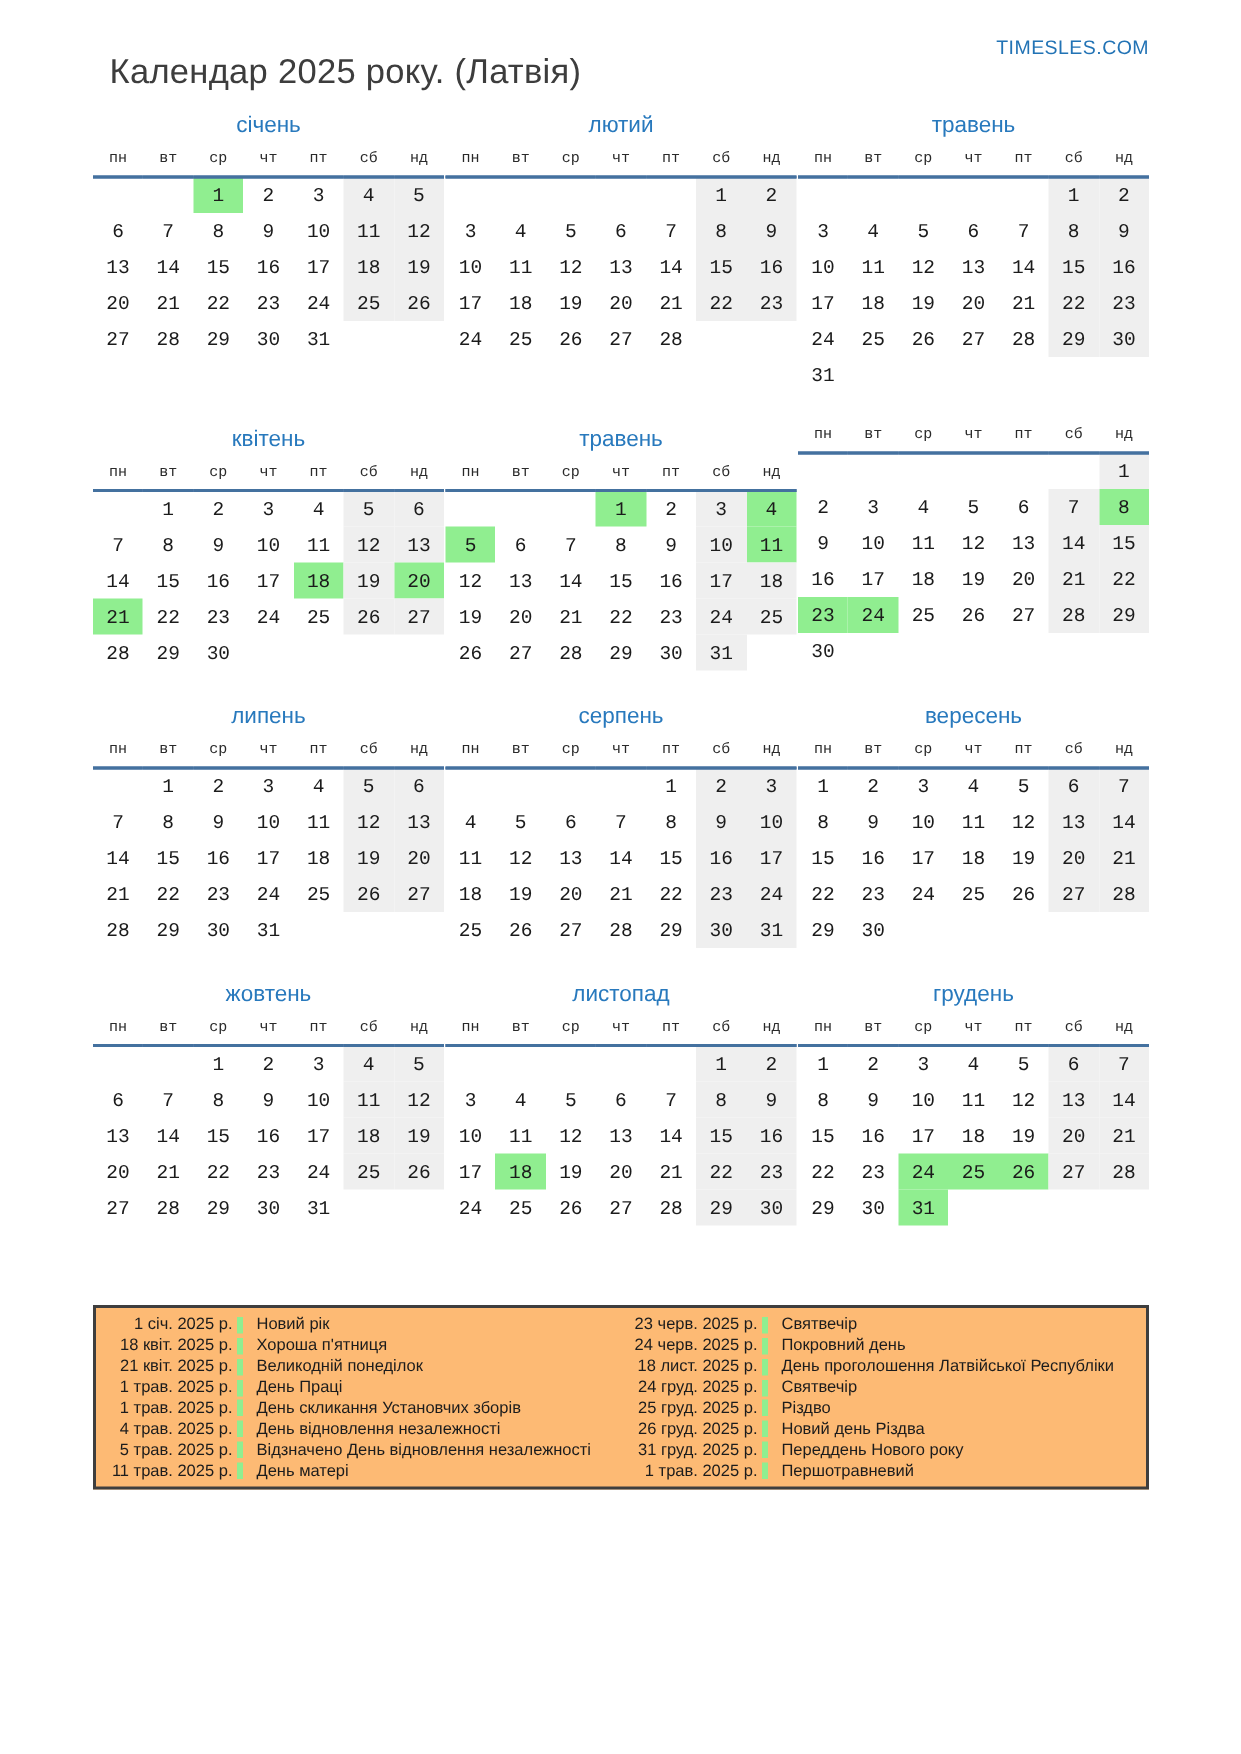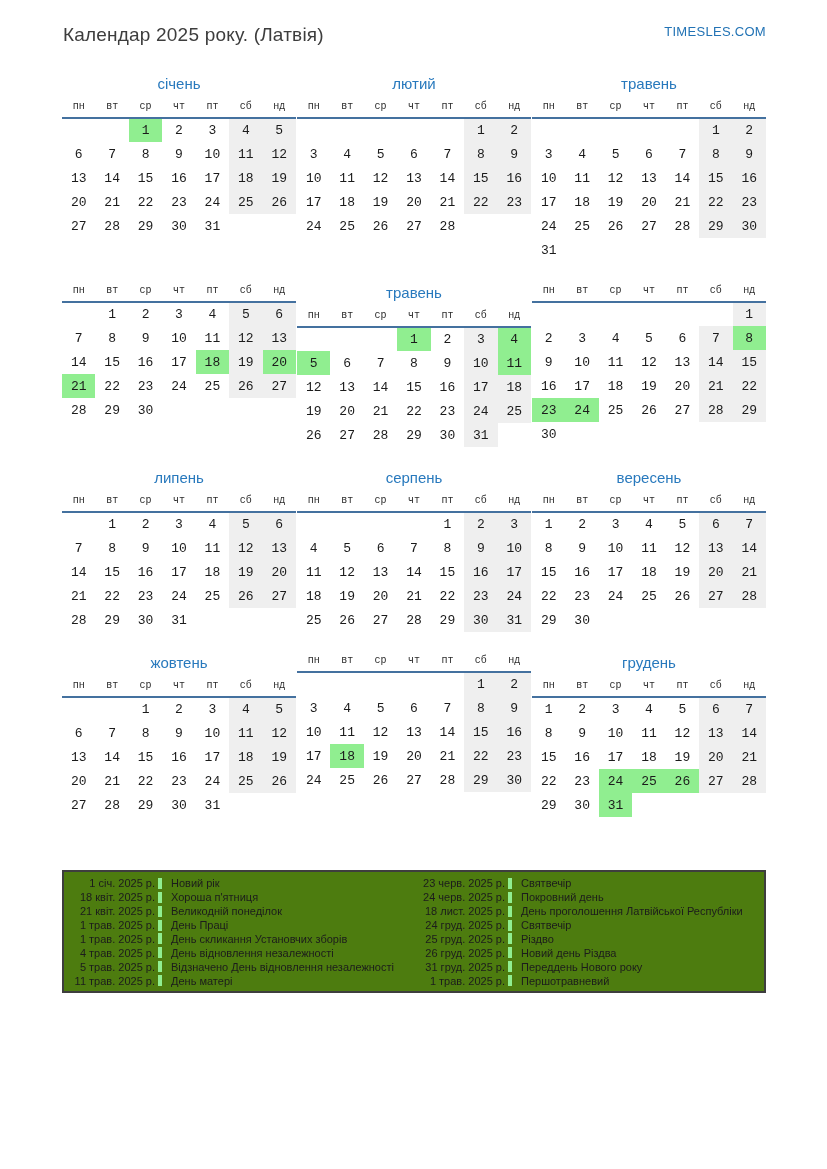--- a/index.html
+++ b/index.html
@@ -10,22 +10,22 @@
     --legend-border:#3e3e3e;
     --ink:#1b1b1b;
   }
   *{box-sizing:border-box;}
   html,body{margin:0;padding:0;}
   body{
     width:827px;height:1169px;position:relative;background:#ffffff;
     font-family:"Liberation Sans", sans-serif;color:var(--ink);
   }
   .page-title{
-    position:absolute;left:57px;top:18px;margin:6px;
-    font-size:19px;font-weight:400;color:#3d3d3d;letter-spacing:.2px;
+    position:absolute;left:57px;top:18px;margin:16px;
+    font-size:23px;font-weight:400;color:#3d3d3d;letter-spacing:.2px;
   }
   .site-link{
     position:absolute;right:61px;top:24px;
     font-size:13px;color:#2273b5;text-decoration:none;letter-spacing:.3px;cursor:pointer;
   }
   .months-grid{
     position:absolute;left:62px;top:73px;width:706px;
     display:grid;grid-template-columns:repeat(3,235px);row-gap:20px;align-items:start;
   }
   .month{width:234px;}
@@ -40,21 +40,21 @@
     padding:0 0 2px 0;
   }
   table.month-table td{
     height:24px;font-size:13px;color:var(--ink);
     text-align:center;vertical-align:middle;padding:0;
   }
   td.we{background:var(--gray);}
   td.hl{background:var(--green);}
   .legend{
     position:absolute;left:62px;top:870px;width:704px;height:123px;
-    border:2px solid var(--legend-border);background:#4d7c0f;
+    border:2px solid var(--legend-border);background:#fdba74;
     display:flex;padding:5px 0 4px 0;
   }
   .leg-col{width:50%;display:flex;flex-direction:column;justify-content:space-between;}
   .leg-row{display:flex;align-items:center;height:12.6px;}
   .leg-date{
     width:94px;flex:0 0 94px;text-align:right;font-size:11px;color:#1c1c1c;
     padding-right:3px;white-space:nowrap;
   }
   .leg-bar{width:4px;height:11px;background:var(--green);flex:0 0 4px;}
   .leg-name{font-size:11px;color:#1c1c1c;padding-left:9px;white-space:nowrap;}
@@ -258,20 +258,21 @@
             <td></td>
             <td></td>
             <td></td>
             <td></td>
             <td></td>
           </tr>
         </tbody>
       </table>
     </div>
     <div class="month">
+      <div class="month-title">квітень</div>
       <table class="month-table">
         <thead>
           <tr>
             <th>пн</th>
             <th>вт</th>
             <th>ср</th>
             <th>чт</th>
             <th>пт</th>
             <th>сб</th>
             <th>нд</th>
@@ -706,20 +707,21 @@
             <td>29</td>
             <td>30</td>
             <td>31</td>
             <td></td>
             <td></td>
           </tr>
         </tbody>
       </table>
     </div>
     <div class="month">
+      <div class="month-title">листопад</div>
       <table class="month-table">
         <thead>
           <tr>
             <th>пн</th>
             <th>вт</th>
             <th>ср</th>
             <th>чт</th>
             <th>пт</th>
             <th>сб</th>
             <th>нд</th>

